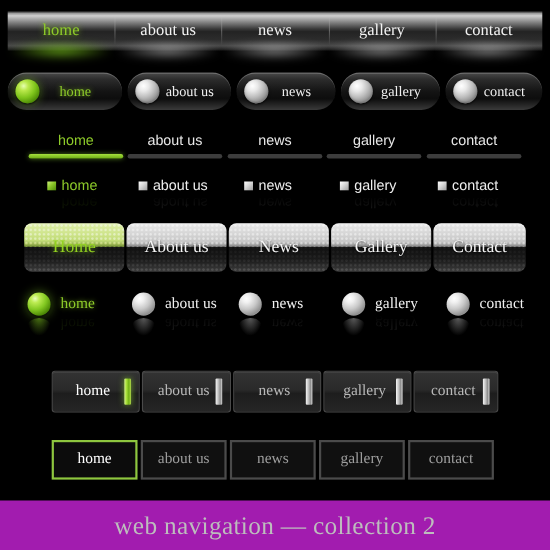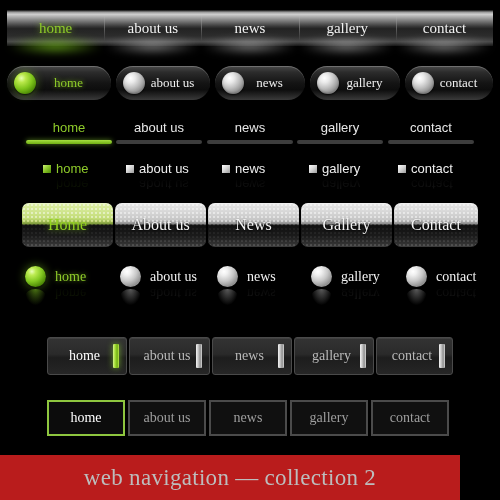--- a/index.html
+++ b/index.html
@@ -157,21 +157,21 @@
     position:absolute;top:0;height:36px;box-sizing:border-box;
     border:2px solid #4b4b4b;background:#101010;
     display:flex;align-items:center;justify-content:center;
   }
   .obtn .t{font-size:14px;color:#9e9e9e;white-space:nowrap;}
   .obtn.active{border-color:#8ec63f;background:#0c0c0c;}
   .obtn.active .t{color:#ffffff;}
 
   
   .footer{
-    position:absolute;left:0;top:455px;width:460px;height:45px;background:#b91c1c;
+    position:absolute;left:0;top:455px;width:500px;height:45px;background:#a21caf;
     display:flex;align-items:center;justify-content:center;text-align:right;
   }
   .footer .t{font-size:23px;color:#bdbdbd;letter-spacing:.3px;white-space:nowrap;}
 </style>
 </head>
 <body>
 
 <div class="page">
 
   <div class="bar1">

